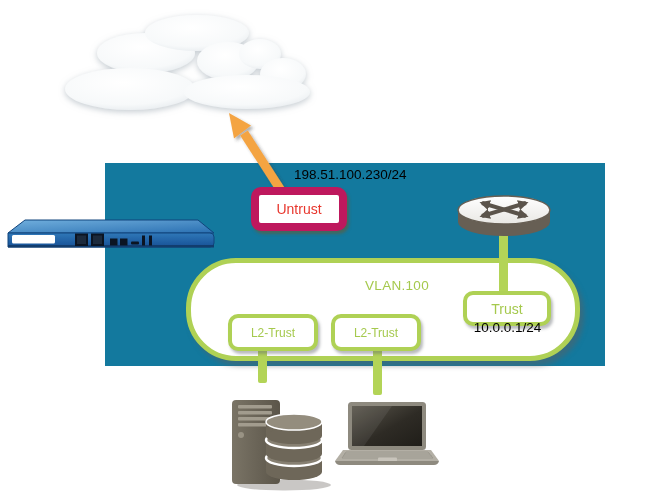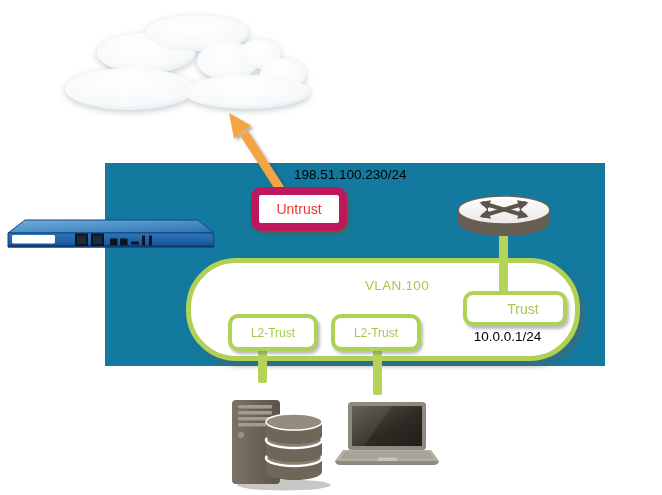--- a/index.html
+++ b/index.html
@@ -25,27 +25,27 @@
   }
   
   .badge{
     background:#ffffff;border-radius:10px;
     display:flex;align-items:center;justify-content:center;
     font-size:12px;
   }
   .badge.green{border:4px solid #afd155;color:#a5c94d;box-shadow:2px 3px 3px rgba(100,105,110,0.45);}
   .badge.orange{border:8px solid #be185d;color:#e8362d;box-shadow:2px 3px 3px rgba(120,85,30,0.5);}
   .untrust-badge{left:251px;top:187px;width:80px;height:28px;font-size:14px;}
-  .trust-badge{left:463px;top:291px;width:80px;height:27px;font-size:14px;padding-left:16px;}
+  .trust-badge{left:463px;top:291px;width:80px;height:27px;font-size:14px;}
   .l2-badge-1{left:228px;top:314px;width:82px;height:29px;}
   .l2-badge-2{left:331px;top:314px;width:82px;height:29px;}
   
   .ip-label{color:#000000;font-size:13.5px;white-space:nowrap;}
   .untrust-ip{left:294px;top:167px;}
-  .trust-ip{left:455px;top:329px;width:105px;text-align:center;}
+  .trust-ip{left:455px;top:320px;width:105px;text-align:center;}
   
   .stub{background:#b3d457;width:9px;border-radius:2px;}
   .stub-router{left:499px;top:226px;height:70px;}
   .stub-server{left:258px;top:349px;height:34px;}
   .stub-laptop{left:373px;top:349px;height:46px;}
   .overlay{left:0;top:0;pointer-events:none;}
 </style>
 </head>
 <body>
 

